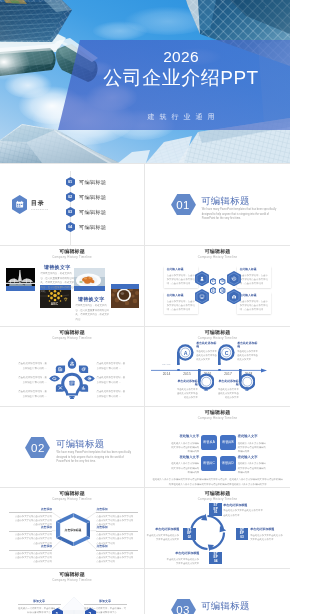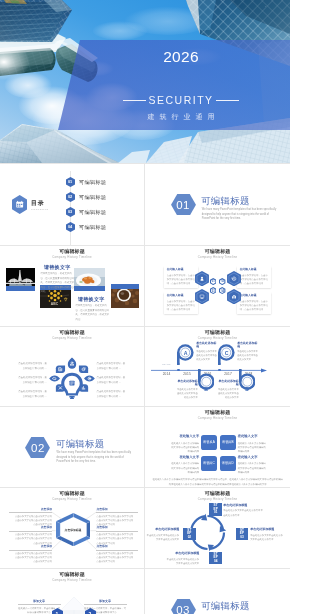--- a/index.html
+++ b/index.html
@@ -243,25 +243,21 @@
       <path d="M178 163 L198 132 L290 118 L290 163 Z" fill="url(#grid4)" opacity="0.45"></path>
       <path d="M198 132 L290 118 L290 127 L202 143 Z" fill="#a5c3d8" opacity="0.55"></path>
       <path d="M146 163 L164 142 L192 136 L184 163 Z" fill="#e7f0f6" opacity="0.9"></path>
       <path d="M146 163 L164 142 L192 136 L184 163 Z" fill="url(#grid5)" opacity="0.45"></path>
       <path d="M118 163 L132 152 L150 150 L146 163 Z" fill="#eff5f9" opacity="0.8"></path>
     </g>
     <path d="M258 44 L290 40 L290 122 L264 124 Z" fill="#93b9d2" opacity="0.22"></path>
   </svg>
   <div id="ovl"></div>
   <div id="cv-year">2026</div>
-  <div id="cv-secrow">
-    <span class="ln"></span>
-    <span id="cv-sec">SECURITY</span>
-    <span class="ln"></span>
-  </div>
+  <div id="cv-title">公司企业介绍PPT</div>
   <div id="cv-tag">建筑行业通用</div>
 </div>
 
 <div class="sep" style="left:0;top:163px;width:290px;height:1.2px"></div>
 
 <div class="slide" style="left:0;top:164.2px;width:144px;height:80.8px">
   <svg style="position:absolute;left:12px;top:30.8px;width:15.4px;height:19px" viewBox="0 0 154 190">
     <polygon points="77,0 154,47.5 154,142.5 77,190 0,142.5 0,47.5" fill="#5b84c8"></polygon>
     <g fill="#ffffff">
       <rect x="43" y="68" width="68" height="56" rx="4"></rect>

